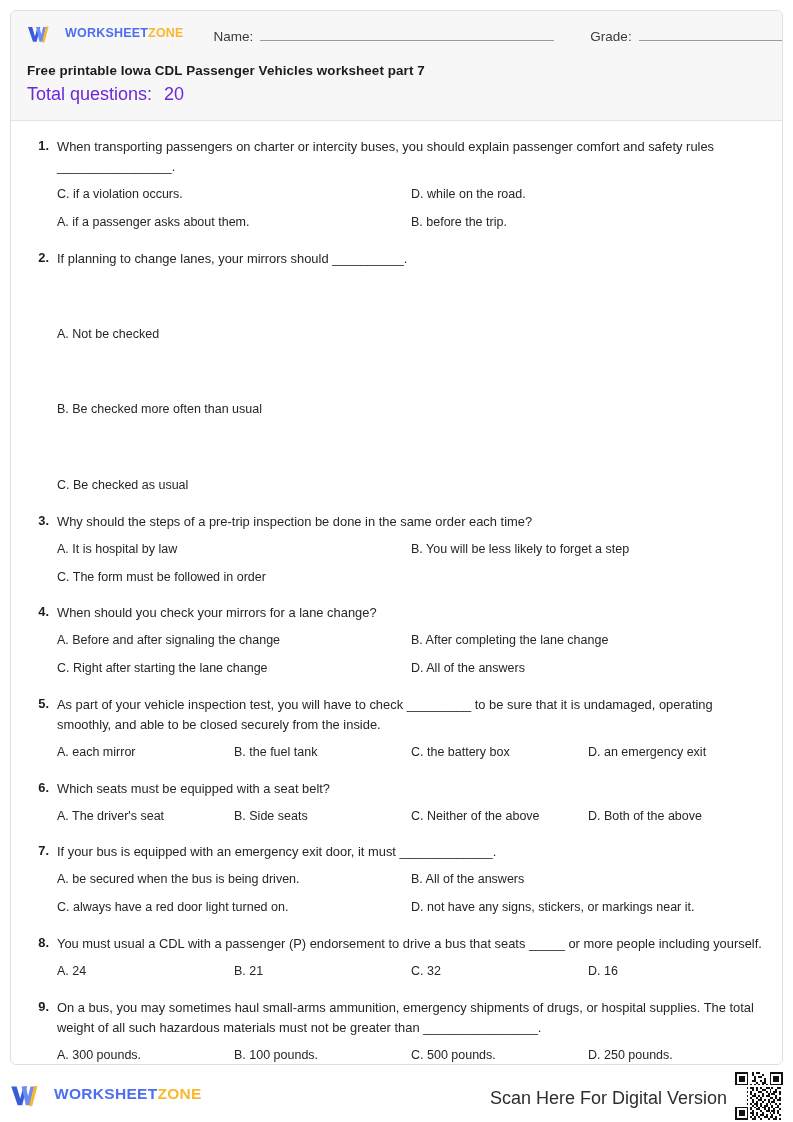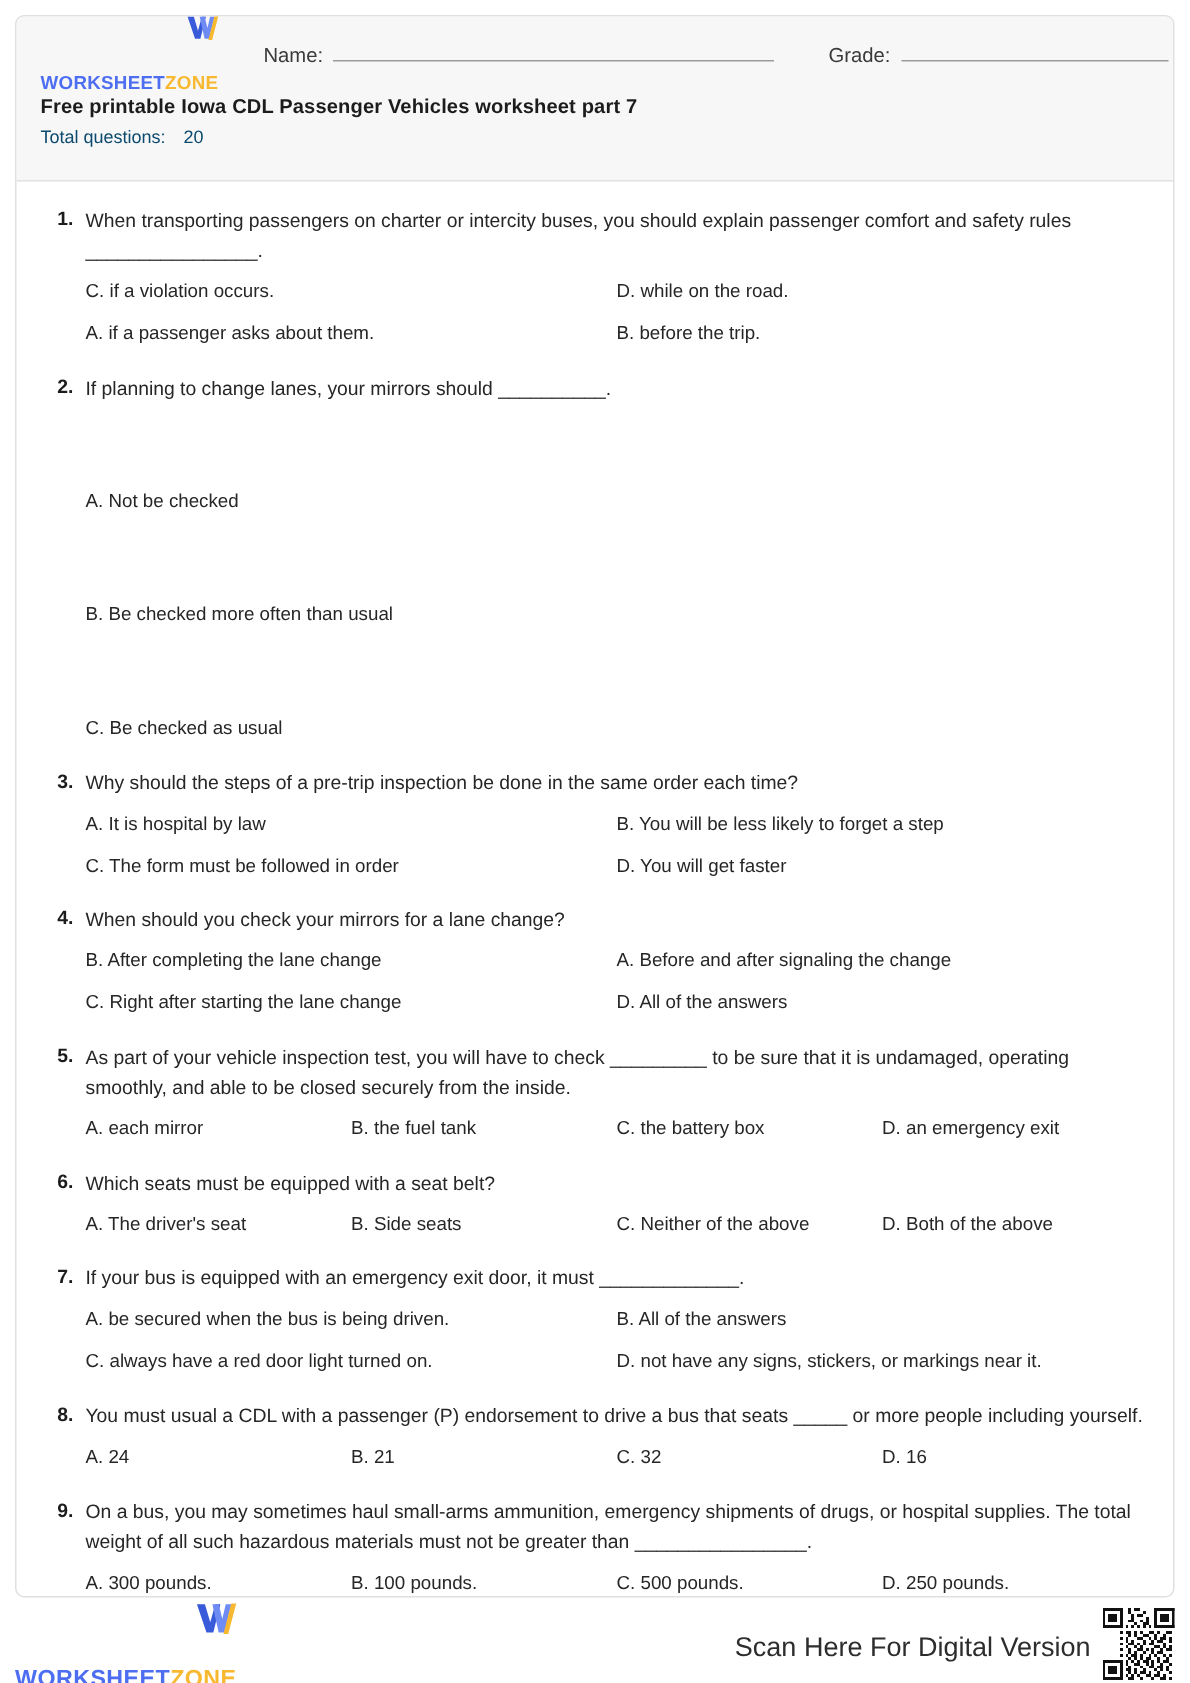--- a/index.html
+++ b/index.html
@@ -33,21 +33,21 @@
     height: 110px;
     padding: 13px 16px 0 16px;
   }
   .hdr-row {
     display: flex;
     align-items: center;
     height: 24px;
   }
 
   
-  .logo { display: flex; align-items: flex-end; gap: 16px; flex-direction: column; }
+  .logo { display: flex; align-items: flex-start; gap: 16px; }
   .logo-mark { display: block; }
   .logo-text {
     font-size: 12.5px;
     font-weight: bold;
     letter-spacing: .2px;
     white-space: nowrap;
   }
   .logo-text .ws { color: #4e6ef2; }
   .logo-text .zn { color: #f8b830; }
 
@@ -74,22 +74,22 @@
 
   .title-block { margin-top: 15px; }
   .sheet-title {
     font-size: 13.4px;
     font-weight: bold;
     color: #1c1c1c;
     letter-spacing: .1px;
   }
   .total-line {
     margin-top: 6px;
-    font-size: 12px;
-    color: #0c4a6e;
+    font-size: 18px;
+    color: #6d28d9;
   }
   .total-line .tq-value { margin-left: 12px; }
 
   
   .body {
     padding: 16px 18px 0 18px;
   }
   .q {
     display: flex;
     margin-bottom: 17px;
@@ -228,33 +228,32 @@
         <div class="q-num">3.</div>
         <div class="q-body">
           <div class="q-text">Why should the steps of a pre-trip inspection be done in the same order each time?</div>
           <div class="opts cols-2">
             <div class="opt-row">
               <div class="opt">A. It is hospital by law</div>
               <div class="opt">B. You will be less likely to forget a step</div>
             </div>
             <div class="opt-row">
               <div class="opt">C. The form must be followed in order</div>
-              <div class="opt">D. You will get faster</div>
             </div>
           </div>
         </div>
       </div>
       <div class="q">
         <div class="q-num">4.</div>
         <div class="q-body">
           <div class="q-text">When should you check your mirrors for a lane change?</div>
           <div class="opts cols-2">
             <div class="opt-row">
+              <div class="opt">A. Before and after signaling the change</div>
               <div class="opt">B. After completing the lane change</div>
-              <div class="opt">A. Before and after signaling the change</div>
             </div>
             <div class="opt-row">
               <div class="opt">C. Right after starting the lane change</div>
               <div class="opt">D. All of the answers</div>
             </div>
           </div>
         </div>
       </div>
       <div class="q">
         <div class="q-num">5.</div>

